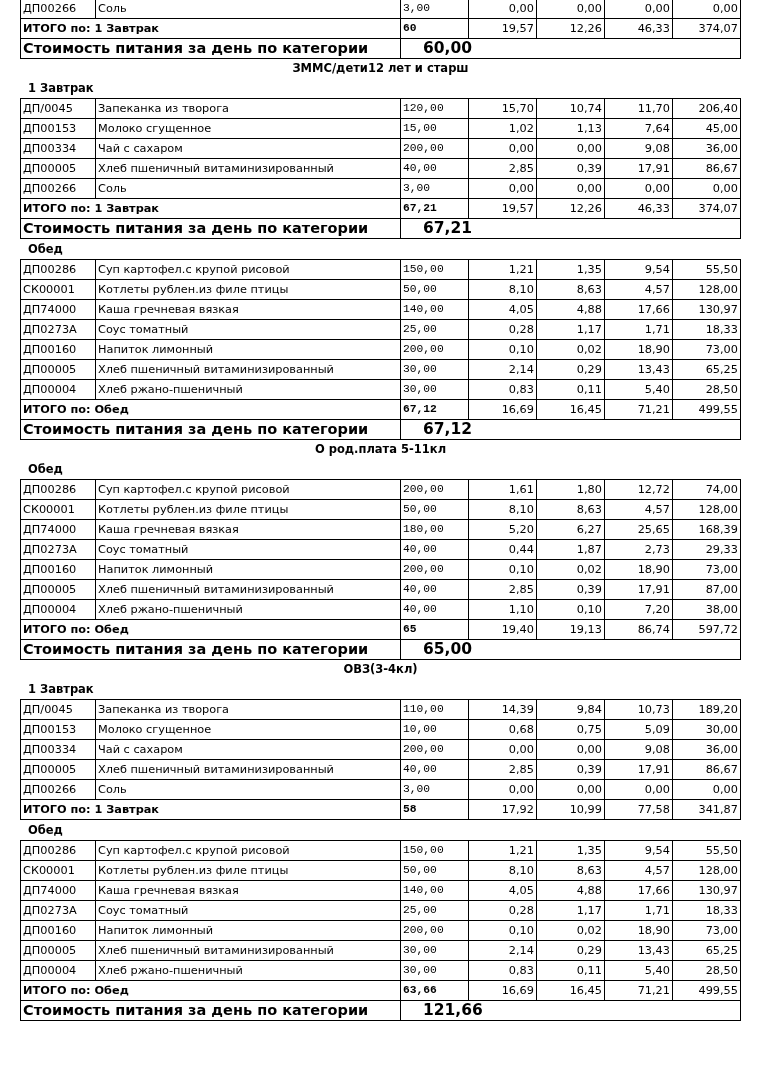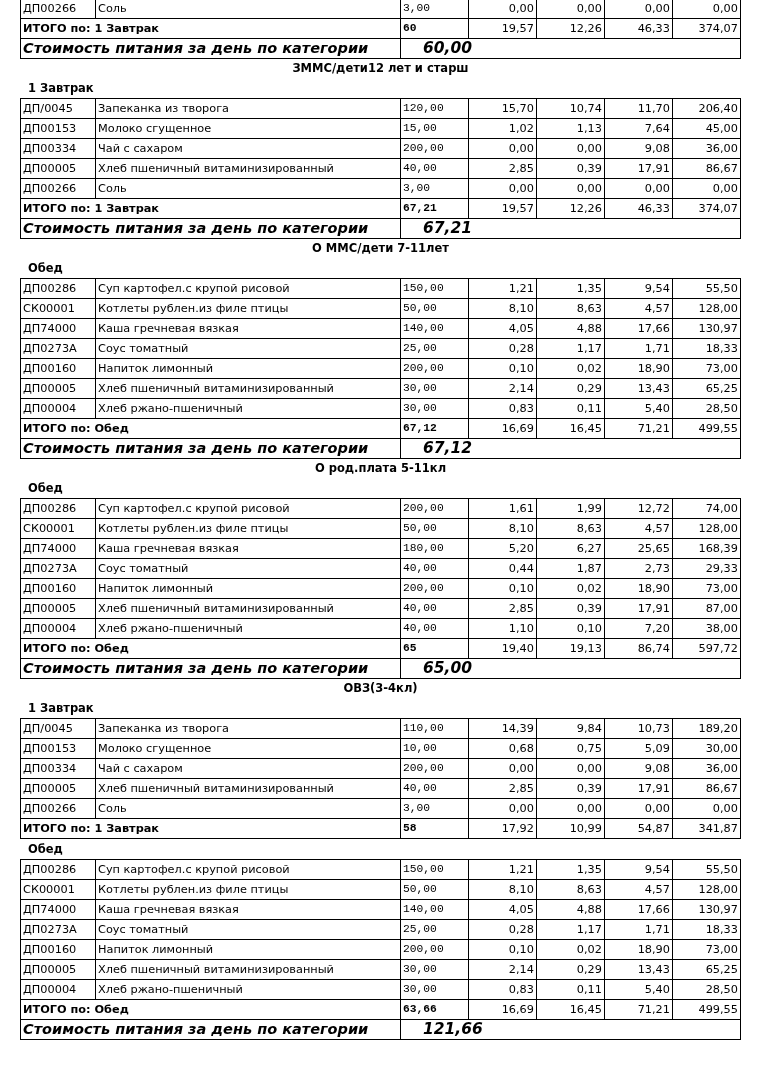--- a/index.html
+++ b/index.html
@@ -8,21 +8,21 @@
   #doc { position:absolute; left:20px; top:-2px; width:721px; }
   table { border-collapse:collapse; width:721px; table-layout:fixed; }
   td { border:1px solid #000; height:19px; padding:0 2px; font-size:11.3px;
        white-space:nowrap; overflow:hidden; line-height:19px; }
   col.c-code { width:75px; } col.c-name { width:305px; } col.c-qty { width:68px; }
   col.c-n { width:68px; }
   td.num { text-align:right; }
   td.ctr { text-align:left;font-family:Liberation Mono, monospace; }
   tr.total td { font-weight:bold; }
   tr.total td.plain { font-weight:normal; }
-  tr.day td { height:19px; font-size:14.5px; font-weight:bold;font-style:italic; }
+  tr.day td { height:19px; font-size:14.5px; font-weight:bold; }
   tr.day td.dayval { font-size:15.5px; padding-left:22px; }
   .cat-title { text-align:center; font-weight:bold; font-size:11.5px; height:19px; line-height:19px; }
   .meal-title { font-weight:bold; font-size:11.5px; height:20px; line-height:20px; padding-left:8px; }
 </style>
 </head>
 <body>
 
 <div id="doc">
     <table>
       <colgroup>
@@ -123,21 +123,20 @@
           <td class="num plain">12,26</td>
           <td class="num plain">46,33</td>
           <td class="num plain">374,07</td>
         </tr>
         <tr class="day">
           <td colspan="2">Стоимость питания за день по категории</td>
           <td colspan="5" class="dayval">67,21</td>
         </tr>
       </tbody>
     </table>
-    <div class="cat-title">О ММС/дети 7-11лет</div>
     <div class="meal-title">Обед</div>
     <table>
       <colgroup>
         <col class="c-code">
         <col class="c-name">
         <col class="c-qty">
         <col class="c-n">
         <col class="c-n">
         <col class="c-n">
         <col class="c-n">
@@ -231,21 +230,21 @@
         <col class="c-n">
         <col class="c-n">
         <col class="c-n">
       </colgroup>
       <tbody>
         <tr>
           <td>ДП00286</td>
           <td>Суп картофел.с крупой рисовой</td>
           <td class="ctr">200,00</td>
           <td class="num">1,61</td>
-          <td class="num">1,99</td>
+          <td class="num">1,80</td>
           <td class="num">12,72</td>
           <td class="num">74,00</td>
         </tr>
         <tr>
           <td>СК00001</td>
           <td>Котлеты рублен.из филе птицы</td>
           <td class="ctr">50,00</td>
           <td class="num">8,10</td>
           <td class="num">8,63</td>
           <td class="num">4,57</td>
@@ -366,21 +365,21 @@
           <td class="num">0,00</td>
           <td class="num">0,00</td>
           <td class="num">0,00</td>
           <td class="num">0,00</td>
         </tr>
         <tr class="total">
           <td colspan="2">ИТОГО по: 1 Завтрак</td>
           <td class="ctr">58</td>
           <td class="num plain">17,92</td>
           <td class="num plain">10,99</td>
-          <td class="num plain">54,87</td>
+          <td class="num plain">77,58</td>
           <td class="num plain">341,87</td>
         </tr>
       </tbody>
     </table>
     <div class="meal-title">Обед</div>
     <table>
       <colgroup>
         <col class="c-code">
         <col class="c-name">
         <col class="c-qty">

